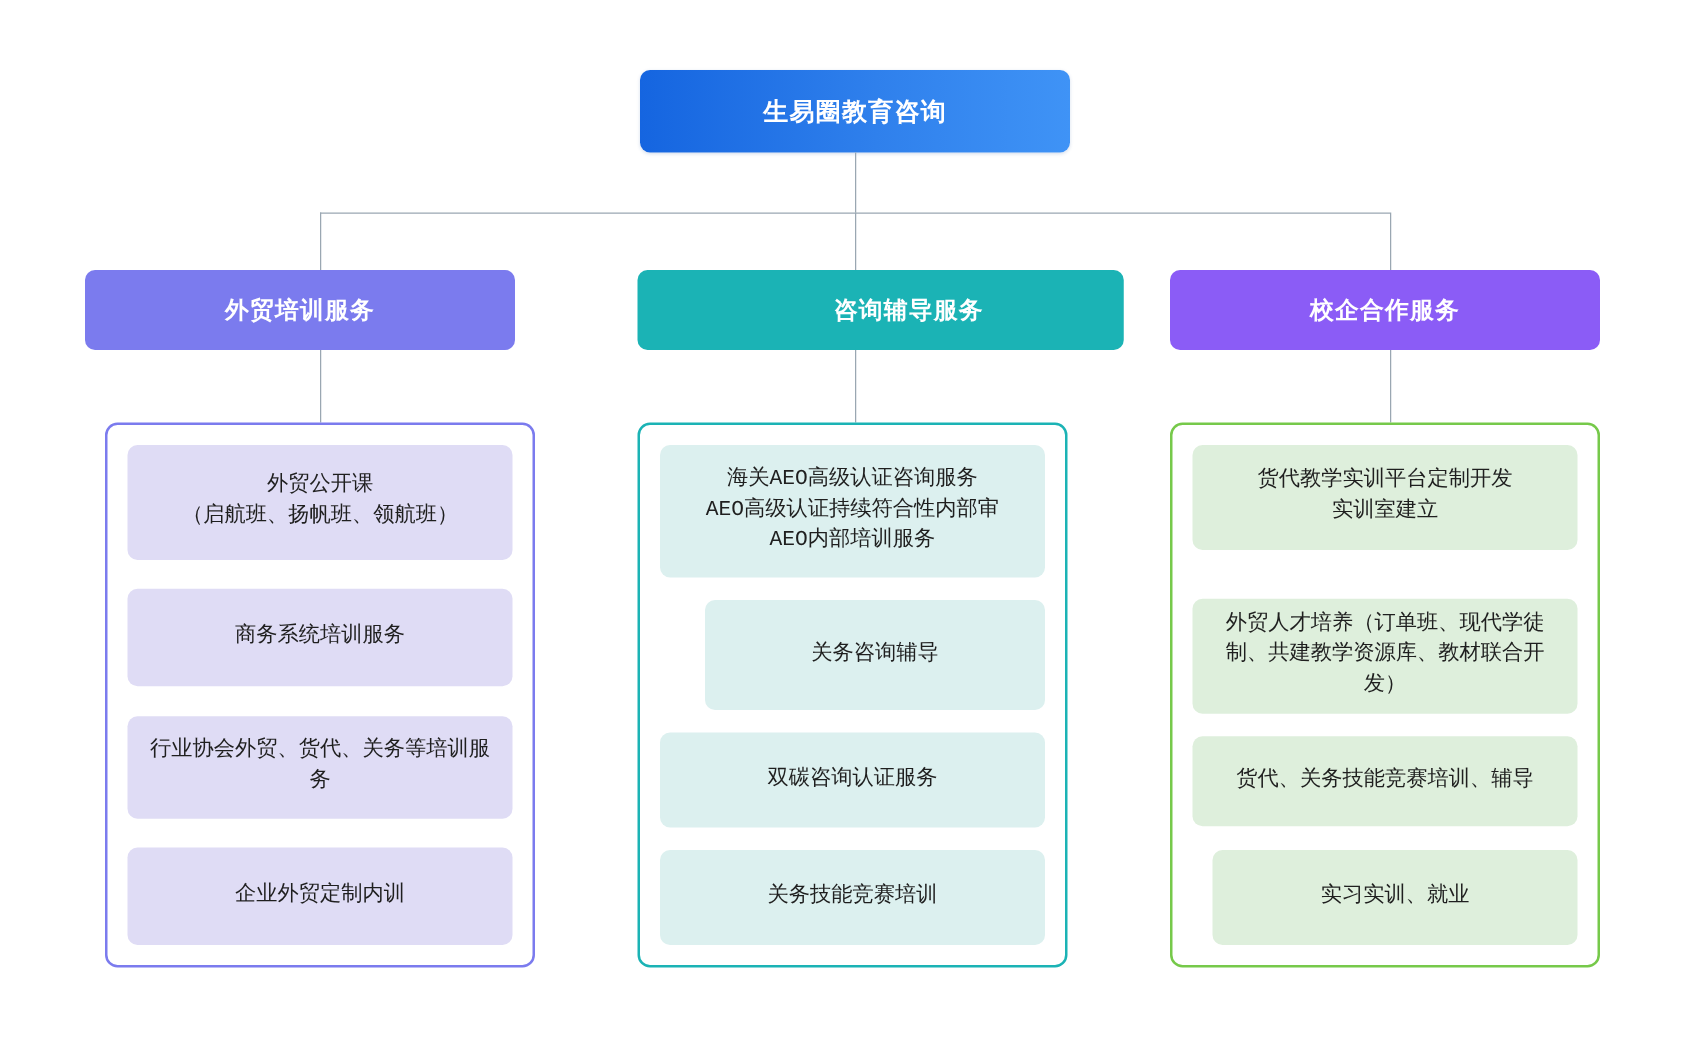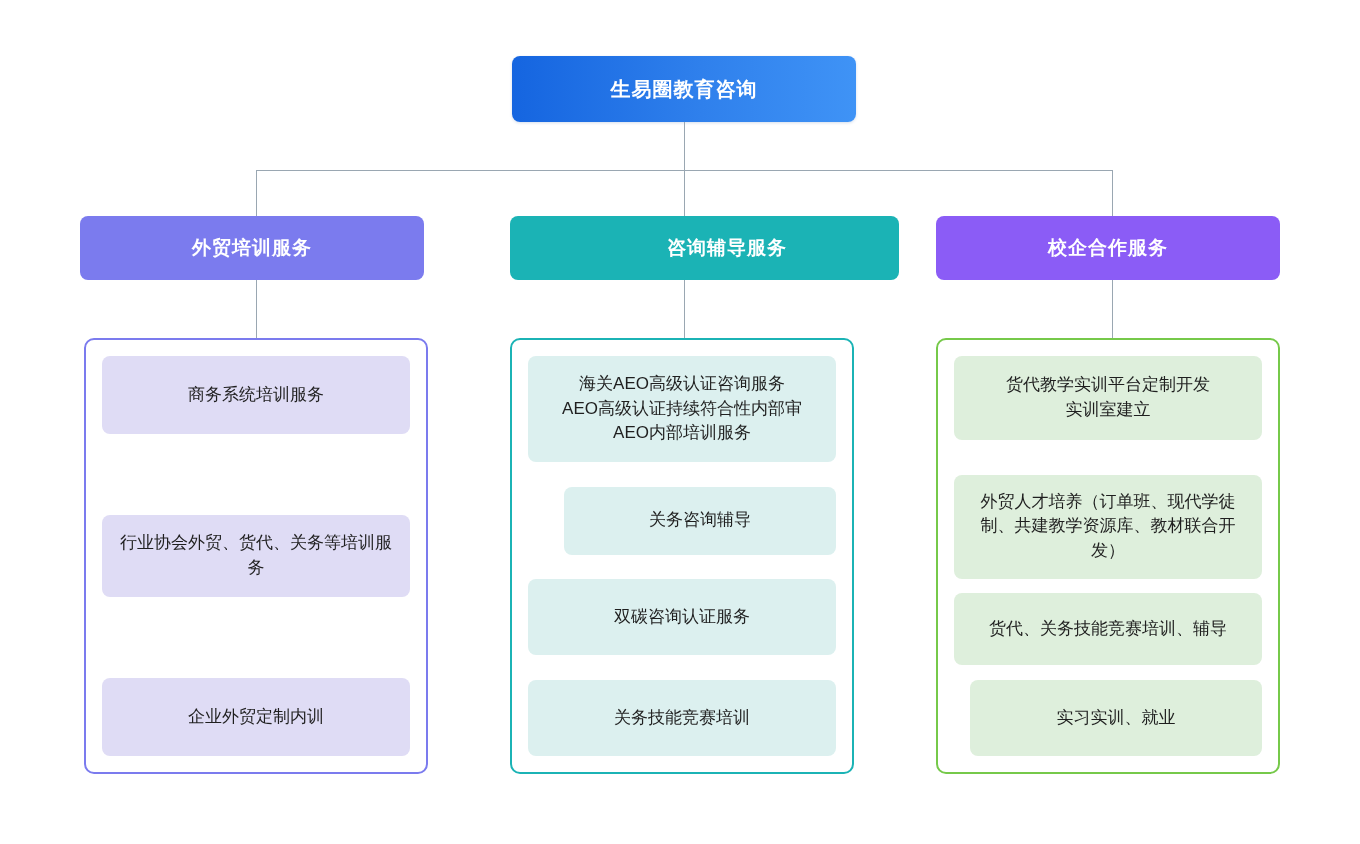--- a/index.html
+++ b/index.html
@@ -12,20 +12,21 @@
     height: 844px;
     font-family: "Liberation Sans", "DejaVu Sans", sans-serif;
     color: #1f1f1f;
     overflow: hidden;
   }
 
   .org-chart {
     position: relative;
     width: 1360px;
     height: 844px;
+    font-family: Liberation Mono, monospace;
   }
 
   
   .root-node {
     position: absolute;
     left: 512px;
     top: 56px;
     width: 344px;
     height: 66px;
     border-radius: 8px;
@@ -60,21 +61,21 @@
     display: flex;
     align-items: center;
     justify-content: center;
   }
   .col-header .header-title {
     color: #ffffff;
     font-size: 19px;
     font-weight: bold;
     letter-spacing: 1px;
   }
-  .col-header.purple { left: 80px;  background: #7b7bee; }
+  .col-header.purple { left: 68px;  background: #7b7bee; }
   .col-header.teal   { left: 510px; background: #1bb3b5; padding-left: 45px; }
   .col-header.green  { left: 936px; background: #8b5cf6; }
 
   
   .col-body {
     position: absolute;
     top: 338px;
     width: 344px;
     height: 436px;
     box-sizing: border-box;
@@ -130,35 +131,37 @@
     <span class="header-title">外贸培训服务</span>
   </div>
   <div class="col-header teal">
     <span class="header-title">咨询辅导服务</span>
   </div>
   <div class="col-header green">
     <span class="header-title">校企合作服务</span>
   </div>
 
   <div class="col-body purple">
+    <div class="card" style="height:92px;">外贸公开课
+（启航班、扬帆班、领航班）</div>
     <div class="card" style="height:78px;">商务系统培训服务</div>
     <div class="card" style="height:82px;">行业协会外贸、货代、关务等培训服务</div>
     <div class="card" style="height:78px;">企业外贸定制内训</div>
   </div>
 
   <div class="col-body teal">
     <div class="card" style="height:106px;">海关AEO高级认证咨询服务
 AEO高级认证持续符合性内部审
 AEO内部培训服务</div>
-    <div class="card" style="height:68px;margin-left:36px;">关务咨询辅导</div>
+    <div class="card" style="height:88px;margin-left:36px;">关务咨询辅导</div>
     <div class="card" style="height:76px;">双碳咨询认证服务</div>
     <div class="card" style="height:76px;">关务技能竞赛培训</div>
   </div>
 
   <div class="col-body green">
     <div class="card" style="height:84px;">货代教学实训平台定制开发
 实训室建立</div>
-    <div class="card" style="height:104px;margin-top:20px;">外贸人才培养（订单班、现代学徒制、共建教学资源库、教材联合开发）</div>
+    <div class="card" style="height:92px;margin-top:20px;">外贸人才培养（订单班、现代学徒制、共建教学资源库、教材联合开发）</div>
     <div class="card" style="height:72px;">货代、关务技能竞赛培训、辅导</div>
     <div class="card" style="height:76px;margin-left:16px;">实习实训、就业</div>
   </div>
 
 </div>
 
 </body></html>

